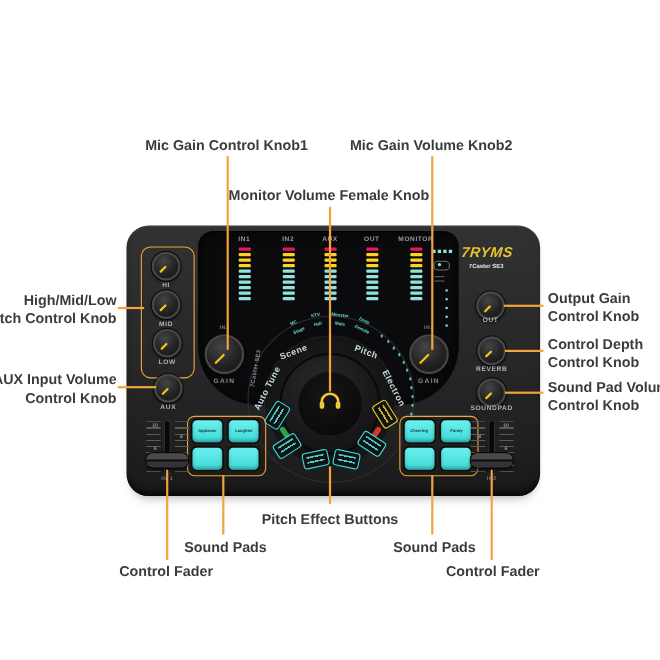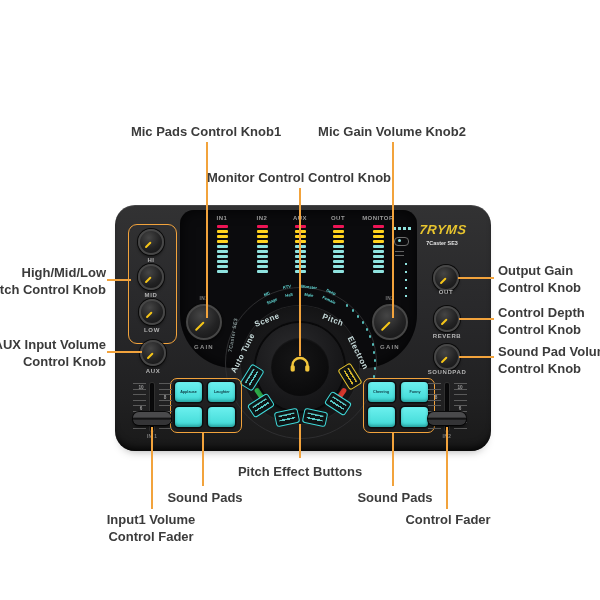--- a/index.html
+++ b/index.html
@@ -93,23 +93,23 @@
   .ftrack{position:absolute;width:4px;height:48px;background:#0a0a0b;border-radius:2px;box-shadow:inset 0 0 2px #000,0 0 0 1px #303030;}
   .fnum{position:absolute;font-size:6px;color:#9a9a9a;font-weight:700;transform:translate(-50%,-50%) scale(.78);}
   .fcap{position:absolute;width:38px;height:13px;border-radius:6px;
         background:linear-gradient(180deg,#4a4a4c 0 40%,#131314 46% 56%,#343436 62% 100%);
         box-shadow:0 2px 3px rgba(0,0,0,.6),0 0 0 1px #0b0b0c;}
   .indic i{position:absolute;background:#8FE3DF;}
 </style>
 </head>
 <body>
 
-<div class="callout center" style="left:206px;top:124px;">Mic Pads Control Knob1</div>
+<div class="callout center" style="left:206px;top:124px;">Mic Gain Control Knob1</div>
 <div class="callout center" style="left:392px;top:124px;">Mic Gain Volume Knob2</div>
-<div class="callout center" style="left:299px;top:170px;">Monitor Control Control Knob</div>
+<div class="callout center" style="left:299px;top:170px;">Monitor Volume Female Knob</div>
 
 <div class="callout right-align" style="right:494px;top:265px;">
   <div>High/Mid/Low</div>
     <div>Pitch Control Knob</div>
 </div>
 <div class="callout right-align" style="right:494px;top:337px;">
   <div>AUX Input Volume</div>
     <div>Control Knob</div>
 </div>
 
@@ -123,21 +123,20 @@
 </div>
 <div class="callout left-align" style="left:498px;top:344px;">
   <div>Sound Pad Volume</div>
     <div>Control Knob</div>
 </div>
 
 <div class="callout center" style="left:300px;top:464px;">Pitch Effect Buttons</div>
 <div class="callout center" style="left:205px;top:490px;">Sound Pads</div>
 <div class="callout center" style="left:395px;top:490px;">Sound Pads</div>
 <div class="callout center" style="left:151px;top:512px;text-align:center;">
-  <div>Input1 Volume</div>
     <div>Control Fader</div>
 </div>
 <div class="callout center" style="left:448px;top:512px;text-align:center;">
     <div>Control Fader</div>
 </div>
 
 <div class="cline v" style="left:206px;top:142px;height:176px;"></div>
 <div class="cline v" style="left:392px;top:142px;height:176px;"></div>
 <div class="cline v" style="left:299px;top:188px;height:168px;"></div>
 <div class="cline h" style="left:107px;top:279px;width:24px;"></div>

